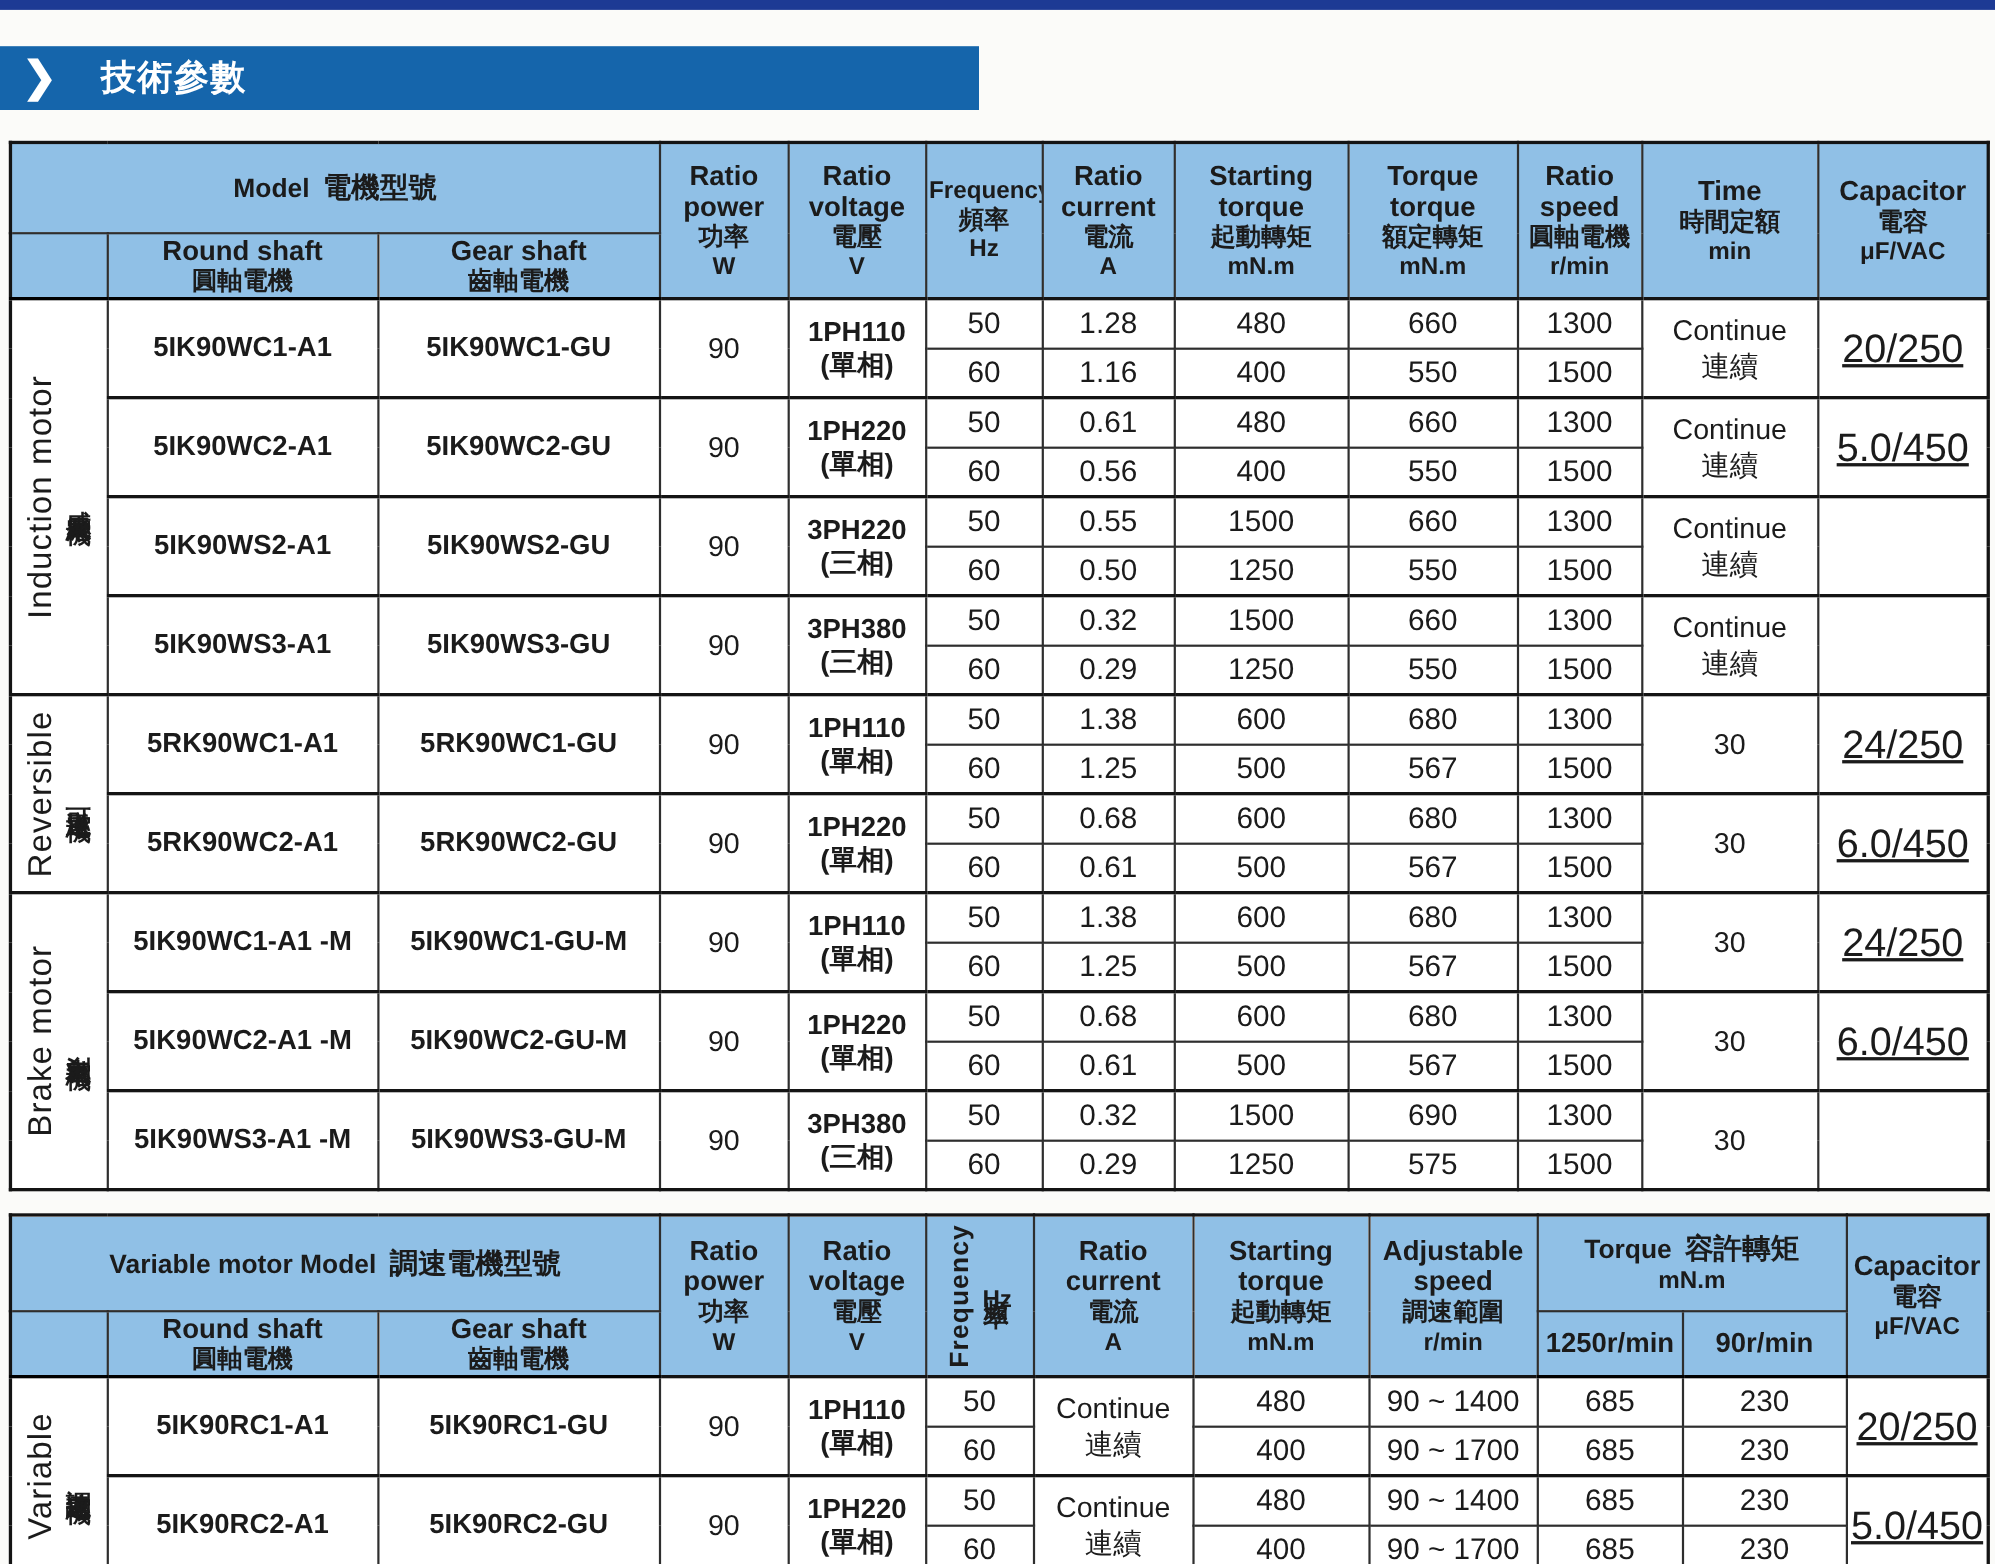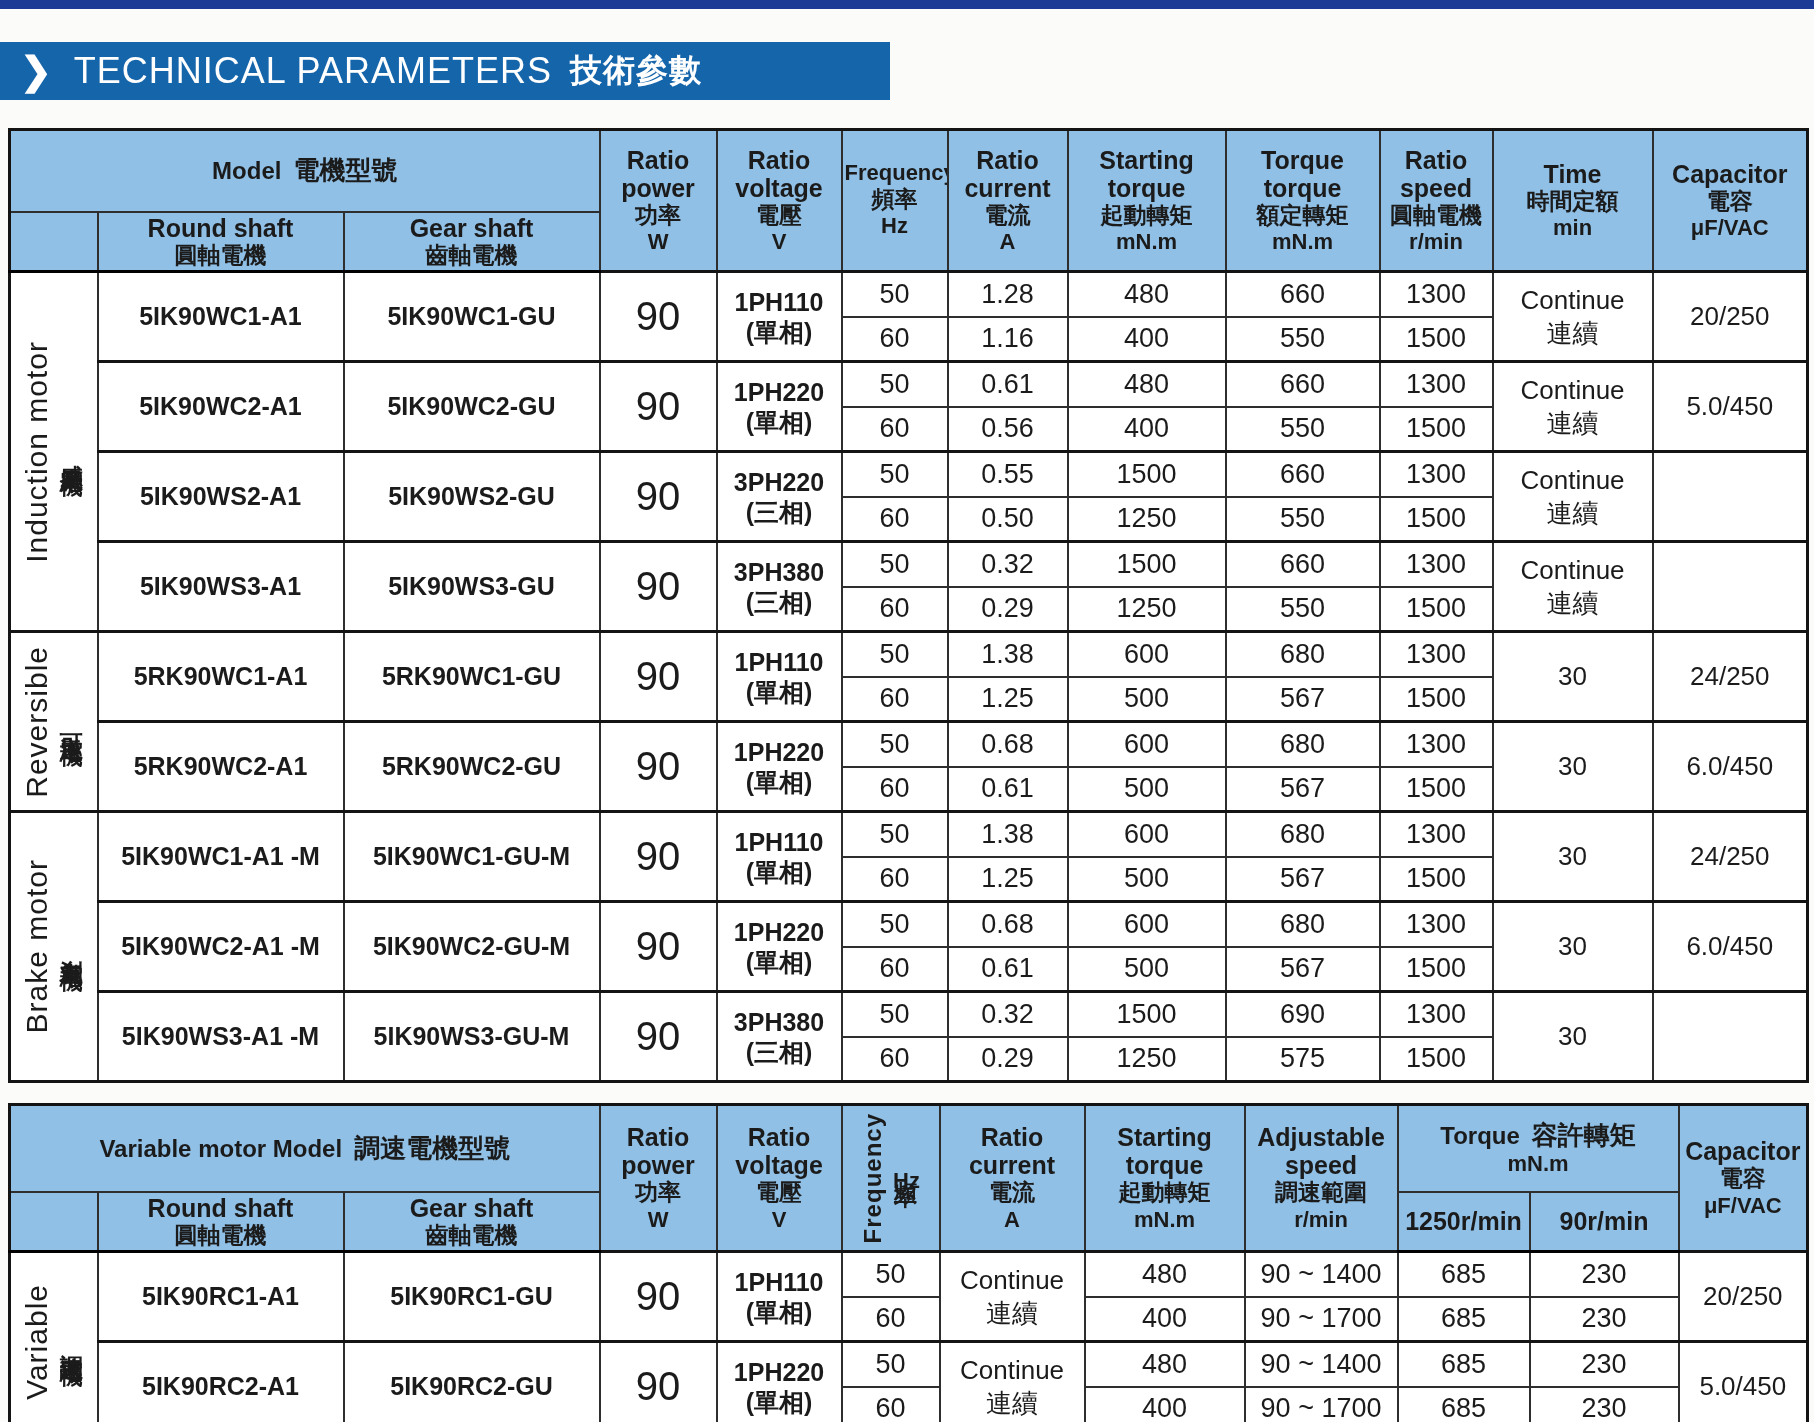--- a/index.html
+++ b/index.html
@@ -49,25 +49,25 @@
   tr.h2  { height: 55px; }
 
   .hen  { font-size: 25px; line-height: 1.12; }
   .hzh  { font-size: 23px; font-weight: 700; line-height: 1.2; }
   .hunit{ font-size: 22px; line-height: 1.2; }
   .hen.big { font-size: 24px; }
   .hzh.big { font-size: 26px; margin-left: 12px; }
   .hen.small { font-size: 22px; }
 
   td.model { font-size: 25px; font-weight: 700; }
-  td.power { font-size: 40px; }
+  td.power { font-size: 26px; }
   td.volt  { font-size: 25px; font-weight: 700; line-height: 1.2; }
   td.num   { font-size: 27px; }
   td.timec { font-size: 26px; line-height: 1.25; }
-  td.capc  { font-size: 26px; }
+  td.capc  { font-size: 36px; text-decoration: underline; }
   td.contc { font-size: 26px; line-height: 1.25; }
 
   td.group-cell { background: #fff; }
   .gwrap { display: flex; align-items: center; justify-content: center; gap: 3px; }
   .gen {
     writing-mode: vertical-rl;
     transform: rotate(180deg);
     font-size: 30px;
     letter-spacing: 1px;
     white-space: nowrap;
@@ -83,21 +83,20 @@
   .fwrap .gen { font-size: 24px; }
   .fright { display: flex; flex-direction: column; align-items: center; }
 </style>
 </head>
 <body>
 
 <div class="topstrip"></div>
 
 <div class="banner">
   <span class="arrow">❯</span>
-  <span class="btitle">TECHNICAL PARAMETERS</span>
   <span class="btitle zh">技術參數</span>
 </div>
 
 <div class="twrap">
 
   <table class="t" id="t1">
     <colgroup>
       <col style="width:88px">
         <col style="width:246px">
         <col style="width:256px">

